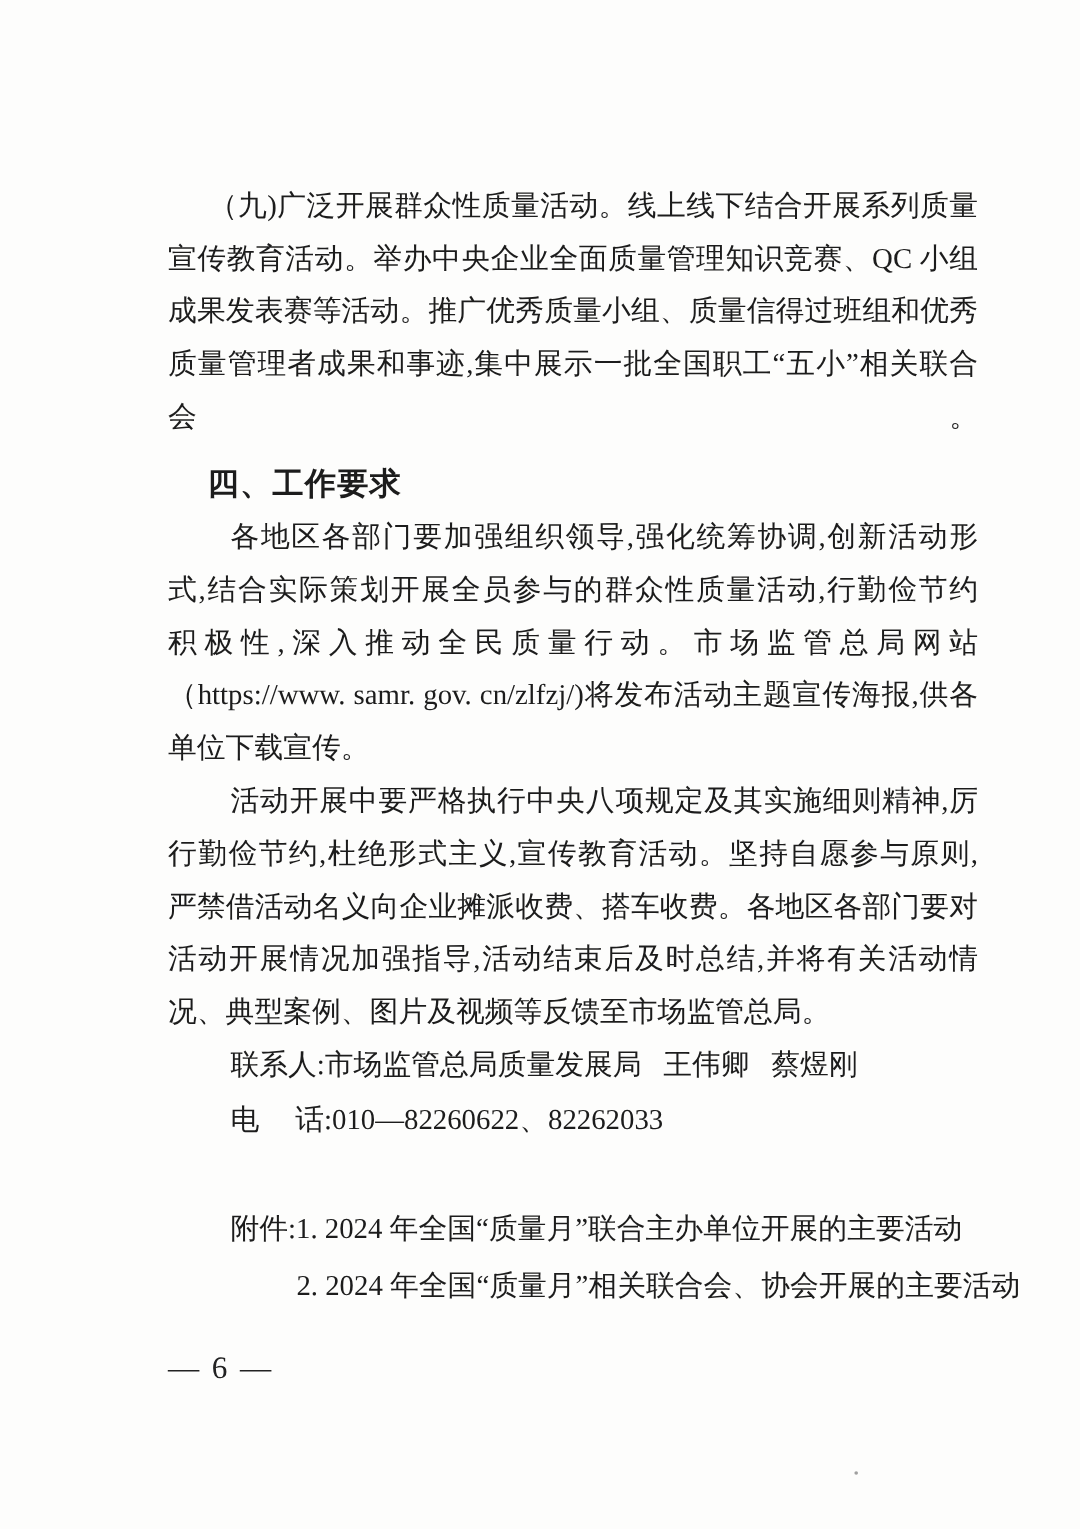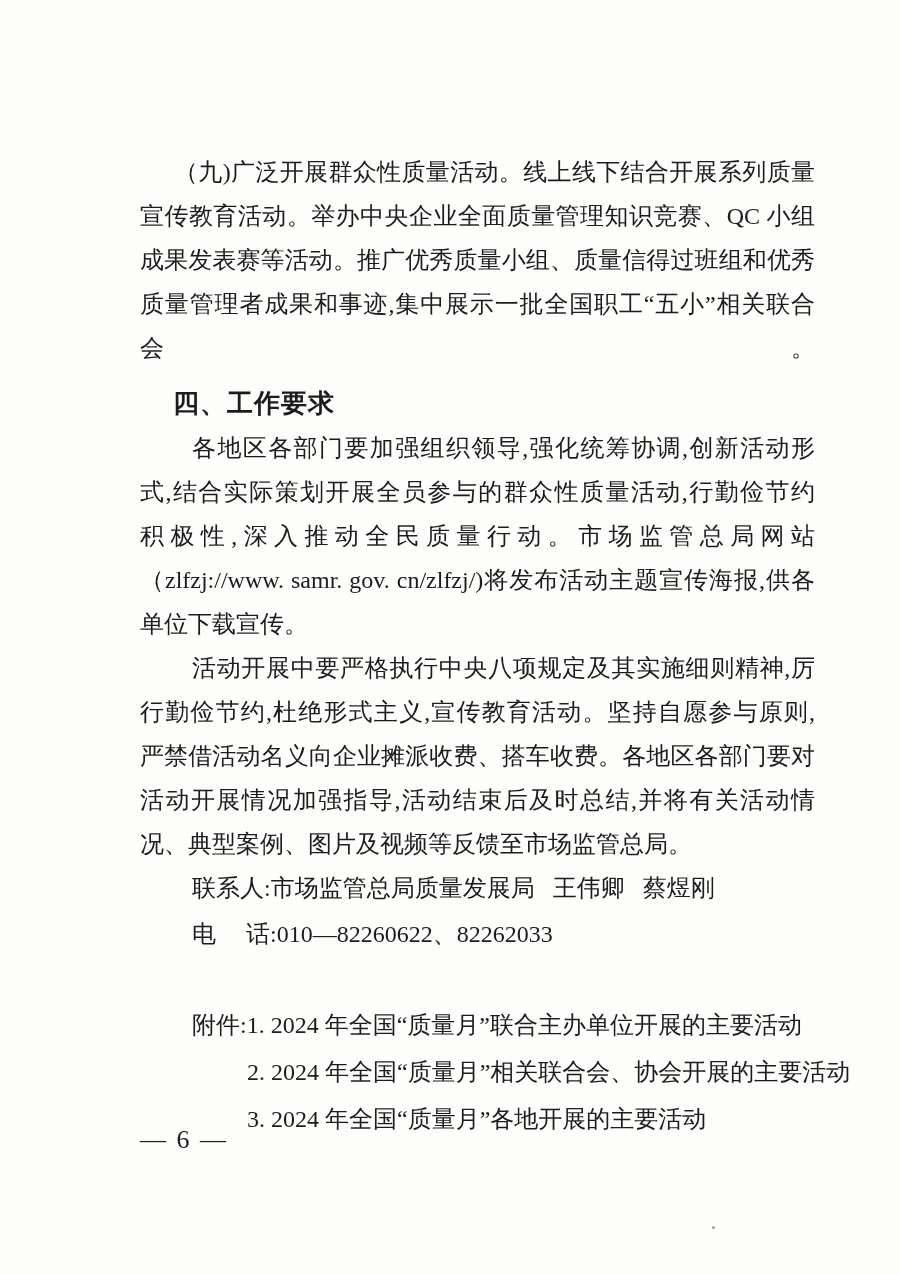--- a/index.html
+++ b/index.html
@@ -87,40 +87,39 @@
       <div class="ln j">成果发表赛等活动。推广优秀质量小组、质量信得过班组和优秀</div>
       <div class="ln j">质量管理者成果和事迹,集中展示一批全国职工“五小”相关联合会。</div>
     </div>
 
     <div class="heading">四、工作要求</div>
 
     <div>
       <div class="ln j fi">各地区各部门要加强组织领导,强化统筹协调,创新活动形</div>
       <div class="ln j">式,结合实际策划开展全员参与的群众性质量活动,行勤俭节约</div>
       <div class="ln j">积极性,深入推动全民质量行动。市场监管总局网站</div>
-      <div class="ln j">（zlfzj://www. samr. gov. cn/zlfzj/)将发布活动主题宣传海报,供各</div>
+      <div class="ln j">（https://www. samr. gov. cn/zlfzj/)将发布活动主题宣传海报,供各</div>
       <div class="ln l">单位下载宣传。</div>
     </div>
 
     <div>
       <div class="ln j fi">活动开展中要严格执行中央八项规定及其实施细则精神,厉</div>
       <div class="ln j">行勤俭节约,杜绝形式主义,宣传教育活动。坚持自愿参与原则,</div>
       <div class="ln j">严禁借活动名义向企业摊派收费、搭车收费。各地区各部门要对</div>
       <div class="ln j">活动开展情况加强指导,活动结束后及时总结,并将有关活动情</div>
       <div class="ln l">况、典型案例、图片及视频等反馈至市场监管总局。</div>
     </div>
 
     <div class="contact">
       <div class="ln l pre">联系人:市场监管总局质量发展局   王伟卿   蔡煜刚</div>
       <div class="ln l pre">电     话:010—82260622、82262033</div>
     </div>
 
     <div class="attachments">
       <div class="ln l pre att-first">附件:1. 2024 年全国“质量月”联合主办单位开展的主要活动</div>
       <div class="ln l pre att-cont">2. 2024 年全国“质量月”相关联合会、协会开展的主要活动</div>
-      <div class="ln l pre att-cont">3. 2024 年全国“质量月”各地开展的主要活动</div>
     </div>
 
   </div>
 
   <div class="page-number">— 6 —</div>
   <div class="speck"></div>
 </div>
 
 </body></html>

